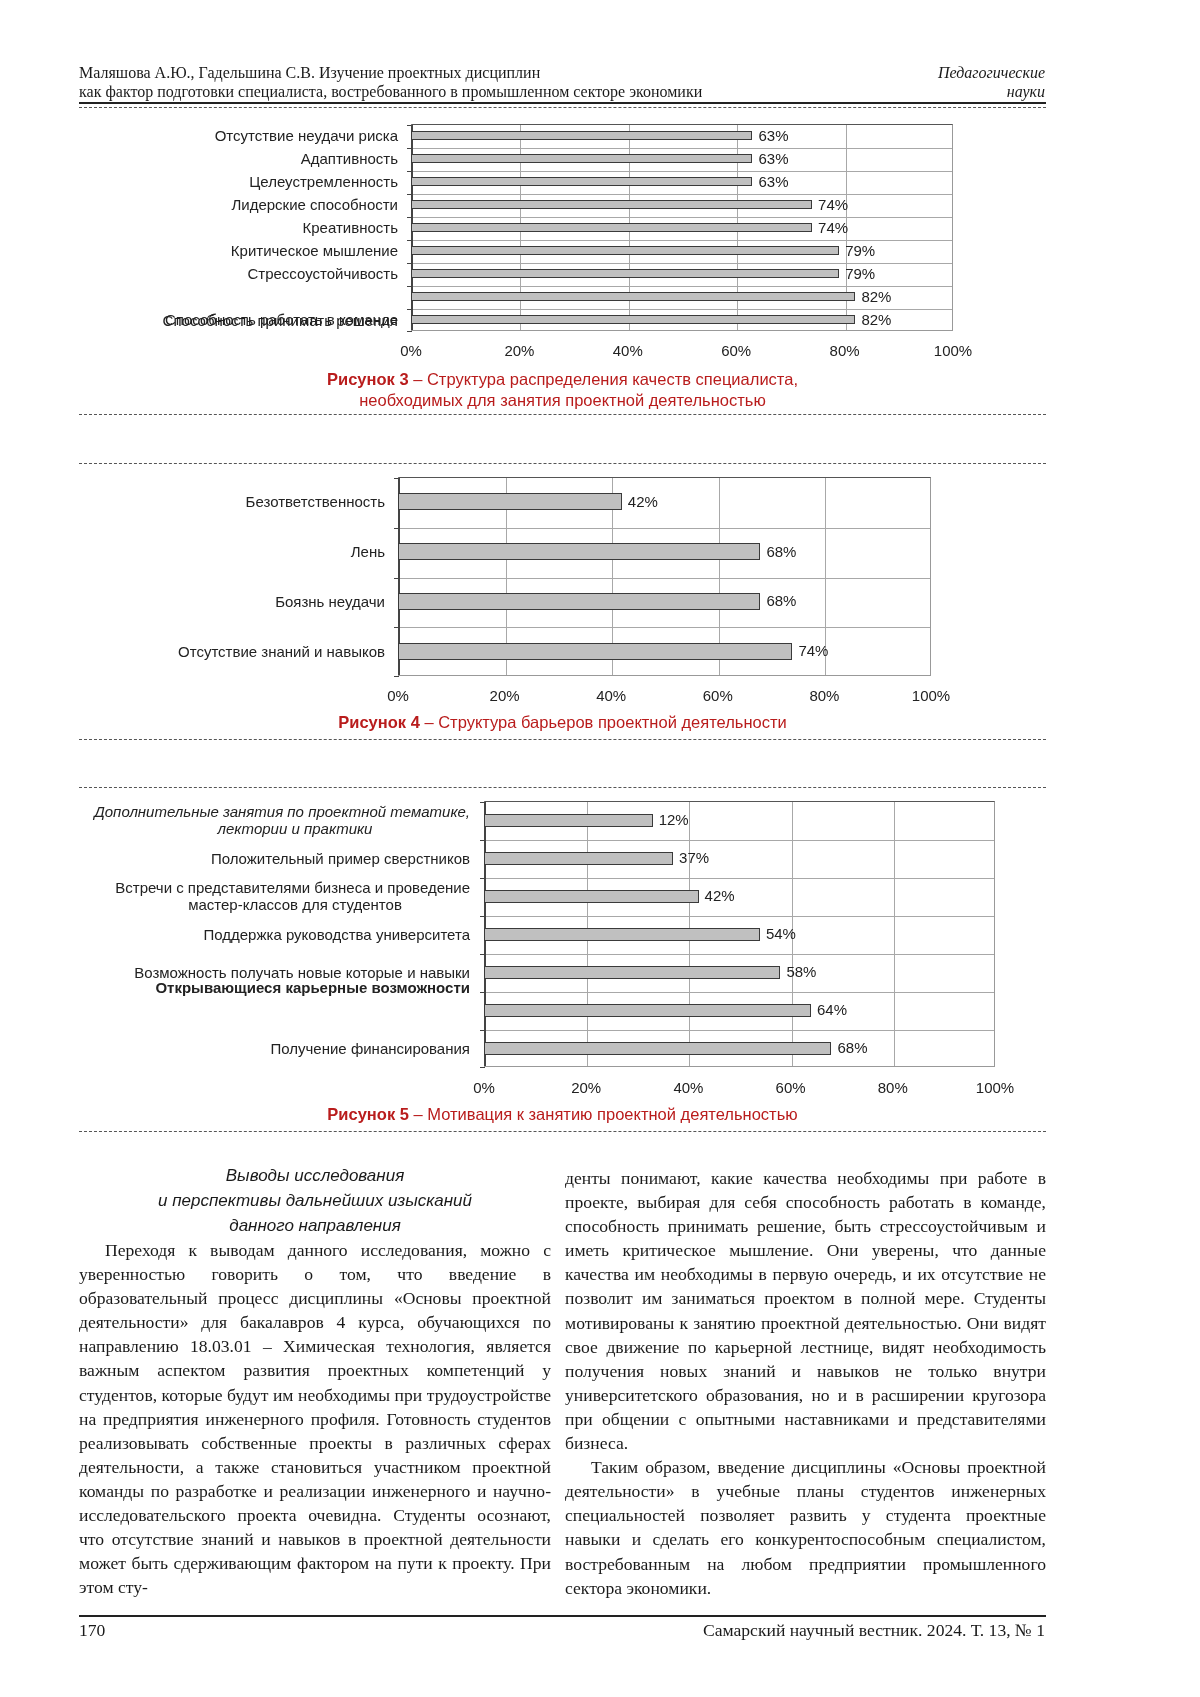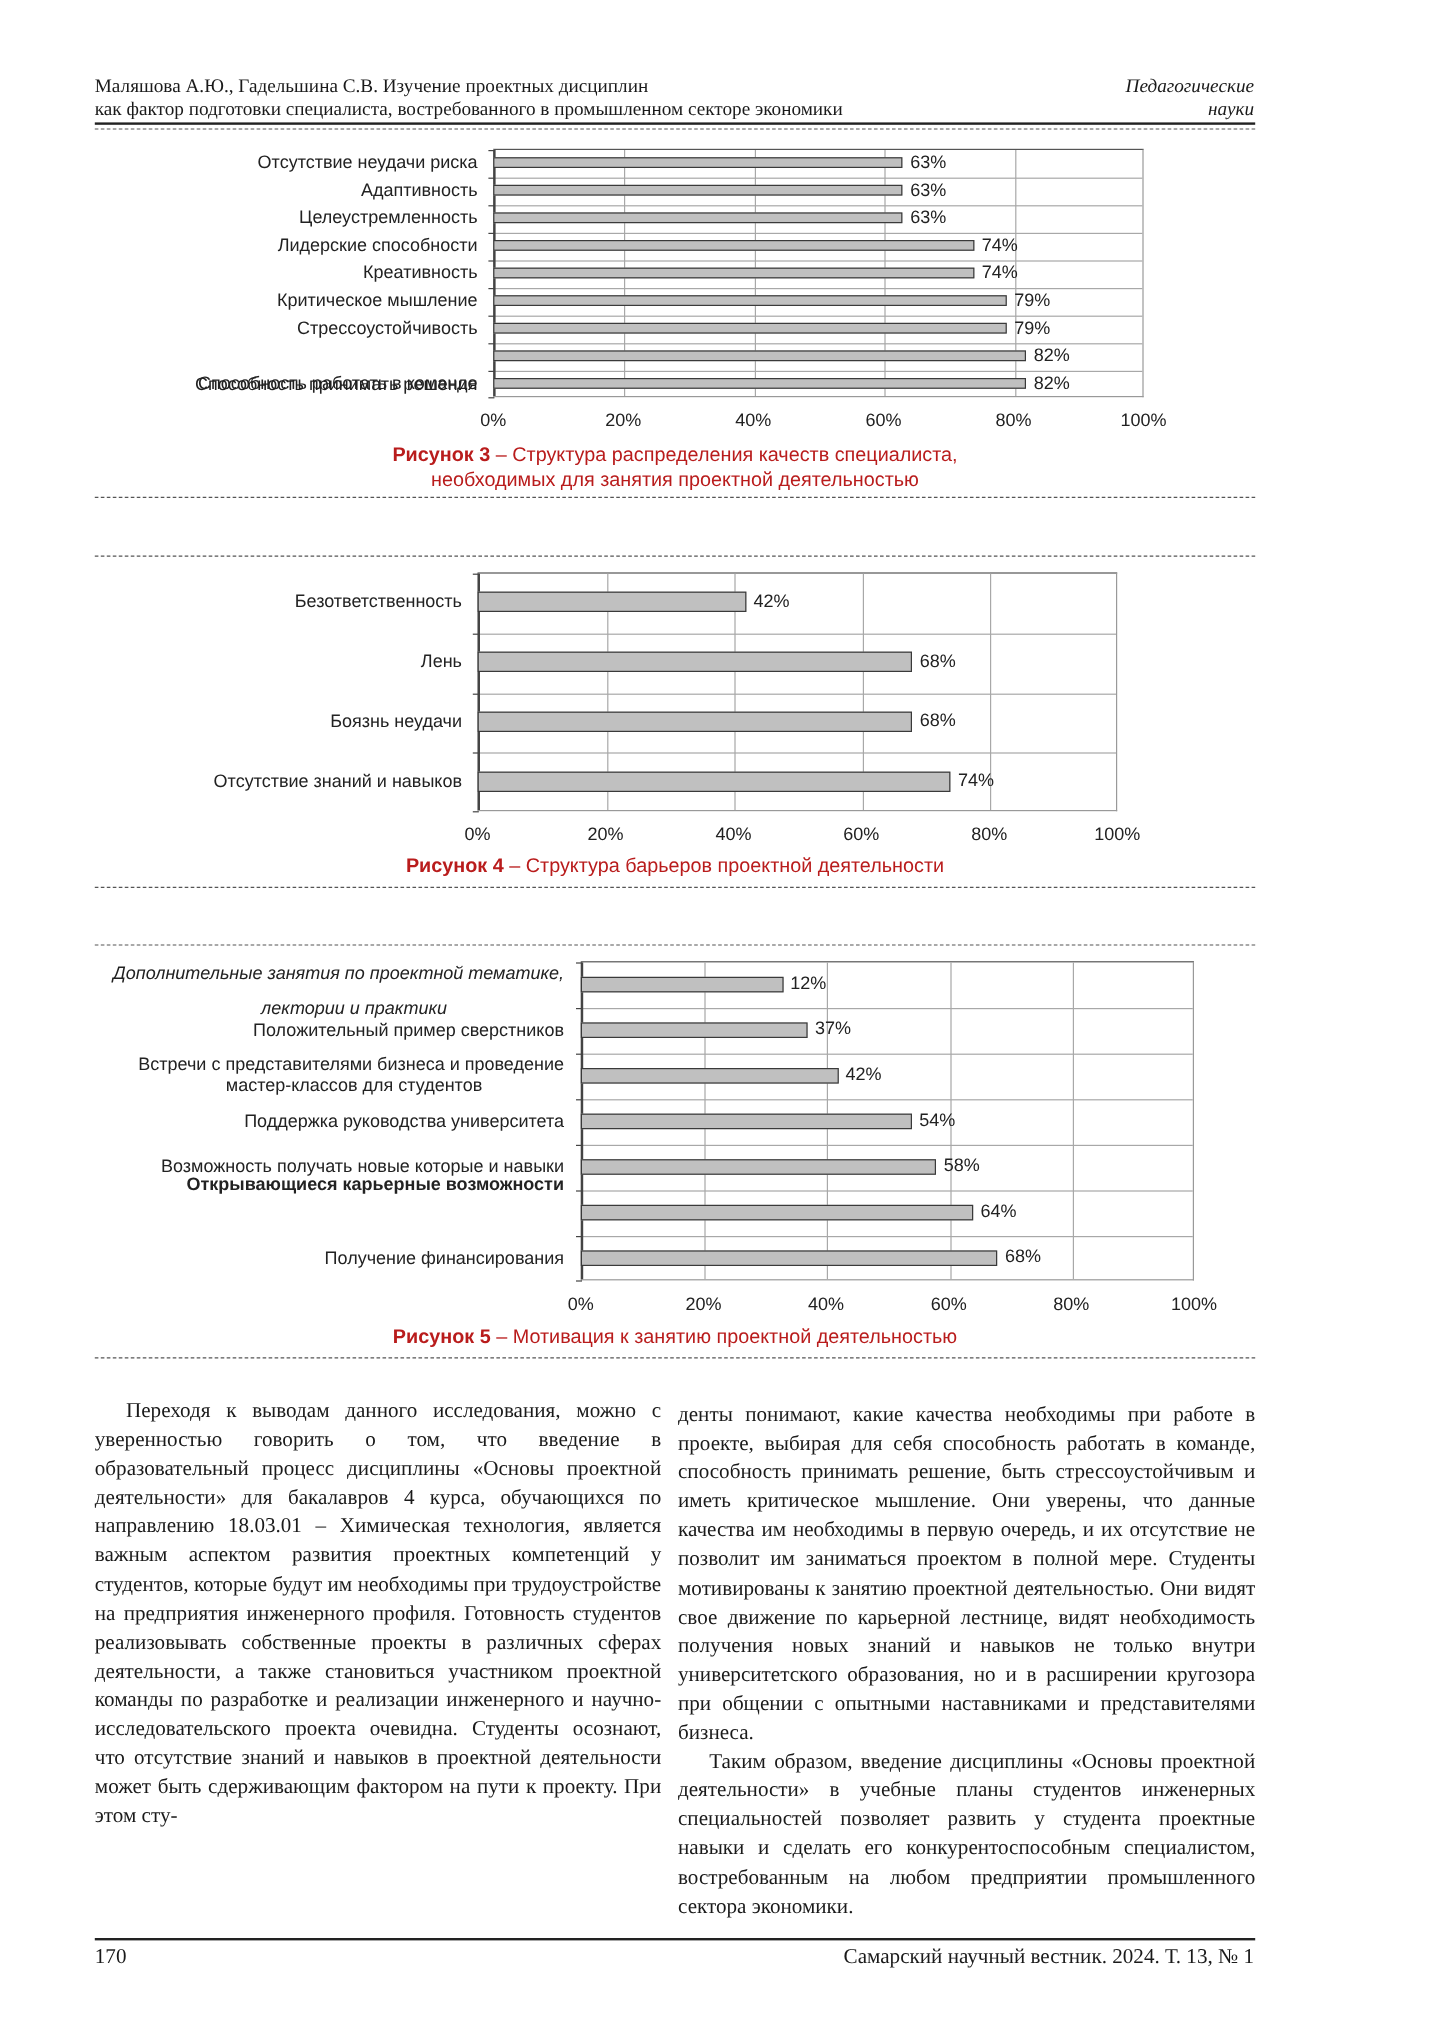--- a/index.html
+++ b/index.html
@@ -66,20 +66,25 @@
 <div class="abs dotted" style="top:739px;"></div>
 
 <div class="abs dotted" style="top:787px;"></div>
 <div class="chart sans" id="chart2"></div>
 <div class="caption sans" style="left:79px; top:1104px; width:967px;">
   <div><b>Рисунок 5</b><span> – Мотивация к занятию проектной деятельностью</span></div>
 </div>
 <div class="abs dotted" style="top:1131px;"></div>
 
 <div class="col serif" style="left:79px; top:1163px; width:472px;">
+  <div class="sec-title sans">
+    <div>Выводы исследования</div>
+    <div>и перспективы дальнейших изысканий</div>
+    <div>данного направления</div>
+  </div>
   <p class="indent" style="hyphens:auto;" lang="ru">Переходя к выводам данного исследования, можно с уверенностью говорить о том, что введение в образовательный процесс дисциплины «Основы проектной деятельности» для бакалавров 4 курса, обучающихся по направлению 18.03.01 – Химическая технология, является важным аспектом развития проектных компетенций у студентов, которые будут им необходимы при трудоустройстве на предприятия инженерного профиля. Готовность студентов реализовывать собственные проекты в различных сферах деятельности, а также становиться участником проектной команды по разработке и реализации инженерного и научно-исследовательского проекта очевидна. Студенты осознают, что отсутствие знаний и навыков в проектной деятельности может быть сдерживающим фактором на пути к проекту. При этом сту-</p>
 </div>
 <div class="col serif" style="left:565px; top:1166px; width:481px;">
   <p style="hyphens:auto;" lang="ru">денты понимают, какие качества необходимы при работе в проекте, выбирая для себя способность работать в команде, способность принимать решение, быть стрессоустойчивым и иметь критическое мышление. Они уверены, что данные качества им необходимы в первую очередь, и их отсутствие не позволит им заниматься проектом в полной мере. Студенты мотивированы к занятию проектной деятельностью. Они видят свое движение по карьерной лестнице, видят необходимость получения новых знаний и навыков не только внутри университетского образования, но и в расширении кругозора при общении с опытными наставниками и представителями бизнеса.</p>
   <p class="indent" style="hyphens:auto;" lang="ru">Таким образом, введение дисциплины «Основы проектной деятельности» в учебные планы студентов инженерных специальностей позволяет развить у студента проектные навыки и сделать его конкурентоспособным специалистом, востребованным на любом предприятии промышленного сектора экономики.</p>
 </div>
 
 <div class="abs foot-rule"></div>
 <div class="abs serif foot-left">170</div>
 <div class="abs serif foot-right">Самарский научный вестник. 2024. Т. 13, № 1</div>
@@ -219,21 +224,21 @@
     <div class="tick" style="top: 152px;"></div>
     <div class="tick" style="top: 190px;"></div>
     <div class="tick" style="top: 228px;"></div>
     <div class="tick" style="top: 265px;"></div>
     <div class="yaxis"></div>
   </div>
 <div class="bar" style="left: 484px; top: 813.5px; width: 168.63px; height: 13px; background: rgb(192, 192, 192);"></div>
 <div class="bar-val sans" style="left: 658.63px; top: 811px;">12%</div>
 <div class="cat sans" style="left: 40px; width: 430px; top: 803px; text-align: center; font-style: italic;">
     <div style="text-align: right;">Дополнительные занятия по проектной тематике,</div>
-    <div style="text-align: center; padding-left: 80px; margin-top: 12px;">лектории и практики</div>
+    <div style="text-align: center; padding-left: 80px;">лектории и практики</div>
   </div>
 <div class="bar" style="left: 484px; top: 851.5px; width: 189.07px; height: 13px; background: rgb(192, 192, 192);"></div>
 <div class="bar-val sans" style="left: 679.07px; top: 849px;">37%</div>
 <div class="cat sans" style="left: 40px; width: 430px; top: 849.5px; text-align: right;">
     <div style="text-align: right;">Положительный пример сверстников</div>
   </div>
 <div class="bar" style="left: 484px; top: 889.5px; width: 214.62px; height: 13px; background: rgb(192, 192, 192);"></div>
 <div class="bar-val sans" style="left: 704.62px; top: 887px;">42%</div>
 <div class="cat sans" style="left: 40px; width: 430px; top: 879px; text-align: center;">
     <div style="text-align: right;">Встречи с представителями бизнеса и проведение</div>

